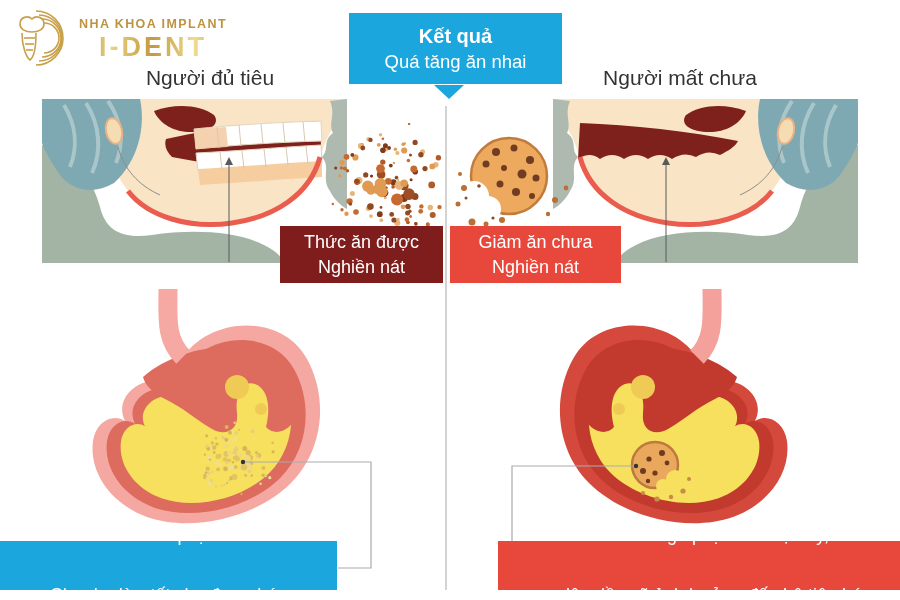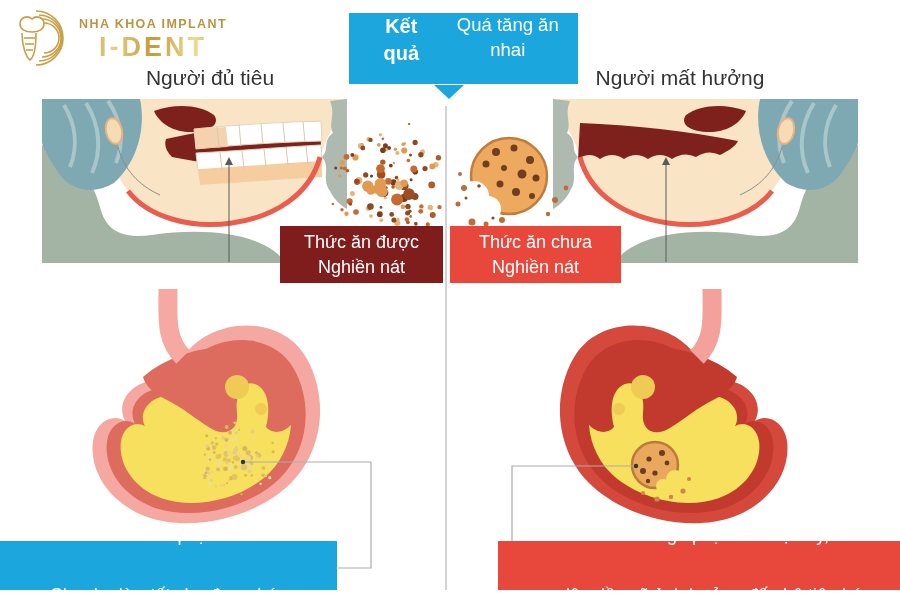--- a/index.html
+++ b/index.html
@@ -11,21 +11,21 @@
   .logo{left:6px;top:6px;width:230px;height:66px;}
   .logo-icon{left:0;top:2px;}
   .logo-text{left:64px;top:11px;width:166px;text-align:center;}
   .brand-top{font-size:12.5px;font-weight:bold;letter-spacing:1.4px;color:#BE9340;}
   .brand-name{font-size:27px;font-weight:bold;letter-spacing:3px;margin-top:1px;
     background:linear-gradient(90deg,#A8832B,#E9D183,#C49A3C,#EFDB8F,#B08A30);
     -webkit-background-clip:text;background-clip:text;color:transparent;}
 
   
   .header-box{left:349px;top:13px;width:213px;height:71px;background:#1BA6DE;color:#fff;
-    display:flex;flex-direction:row;justify-content:center;text-align:center;line-height:1.35;padding-left:16px;}
+    display:flex;flex-direction:column;justify-content:center;text-align:center;line-height:1.35;}
   .header-title{font-size:20px;font-weight:bold;}
   .header-sub{font-size:18.5px;}
   .header-arrow{left:434px;top:85px;width:0;height:0;border-left:15px solid transparent;
     border-right:15px solid transparent;border-top:14px solid #1BA6DE;}
 
   .heading{top:66px;width:300px;text-align:center;font-size:21px;color:#333;}
   .heading-left{left:60px;}
   .heading-right{left:530px;}
 
   
@@ -77,21 +77,21 @@
     </div>
   </div>
 
   <div class="abs header-box">
     <div class="header-title">Kết quả</div>
     <div class="header-sub">Quá tăng ăn nhai</div>
   </div>
   <div class="abs header-arrow"></div>
 
   <div class="abs heading heading-left">Người đủ tiêu</div>
-  <div class="abs heading heading-right">Người mất hưởng</div>
+  <div class="abs heading heading-right">Người mất chưa</div>
 
   <div class="abs jaw jaw-left">
     <svg width="305" height="164" viewBox="0 0 305 164">
       <path d="M 0,46 C 30,54 50,78 58,108 C 64,132 80,140 110,136 C 150,130 195,132 222,146 C 234,152 240,158 242,164 L 0,164 Z" fill="#A3B4A5"></path>
       <path d="M 58,0 L 305,0 L 305,12 C 292,24 282,42 278,60 C 270,98 232,118 190,122 C 150,126 108,116 88,94 C 68,72 60,36 58,0 Z" fill="#F9E5C6"></path>
       <path d="M 0,0 L 98,0 C 104,28 96,62 72,84 C 52,96 30,92 18,76 C 8,62 2,50 0,44 Z" fill="#7FA9B2"></path>
       <g fill="none" stroke="#A9C6CB" stroke-width="4">
         <path d="M 22,6 C 34,26 36,48 28,68"></path>
           <path d="M 44,4 C 58,26 60,52 50,74"></path>
           <path d="M 66,2 C 80,22 82,44 74,64"></path>
@@ -300,21 +300,21 @@
           <circle cx="14" cy="68" r="1.5"></circle>
       </g>
     </svg>
   </div>
 
   <div class="abs midlabel midlabel-blue">
     <div>Thức ăn được</div>
     <div>Nghiền nát</div>
   </div>
   <div class="abs midlabel midlabel-red">
-    <div>Thức ăn chưa</div>
+    <div>Giảm ăn chưa</div>
     <div>Nghiền nát</div>
   </div>
 
   <div class="abs stomach stomach-left">
     <svg width="250" height="258" viewBox="0 0 250 258">
       <path d="M 96,74 C 120,30 196,24 222,72 C 244,112 238,164 206,196 C 172,230 108,246 62,230 C 24,216 4,184 8,154 C 11,134 28,126 40,134 C 30,114 48,96 66,94 C 74,86 86,80 96,74 Z" fill="#F5A8A1"></path>
       <path d="M 96,74 C 120,30 196,24 222,72 C 244,112 238,164 206,196 C 172,230 108,246 62,230 C 24,216 4,184 8,154 C 11,134 28,126 40,134 C 30,114 48,96 66,94 C 74,86 86,80 96,74 Z" fill="#DD6B5E" transform="translate(15,19.4) scale(0.875)"></path>
       <path d="M 96,74 C 120,30 196,24 222,72 C 244,112 238,164 206,196 C 172,230 108,246 62,230 C 24,216 4,184 8,154 C 11,134 28,126 40,134 C 30,114 48,96 66,94 C 74,86 86,80 96,74 Z" fill="#F6E05E" transform="translate(30,38.8) scale(0.75)"></path>
       <path d="M 58,90 C 95,58 160,50 196,74 C 214,86 220,108 212,128 C 206,144 190,150 181,140 C 186,120 183,102 170,97 C 156,92 150,110 152,126 C 154,143 141,150 127,142 C 110,132 97,120 80,112 C 68,106 60,98 58,90 Z" fill="#DD6B5E"></path>
       <circle cx="152" cy="100" r="12" fill="#EFCB55"></circle>

